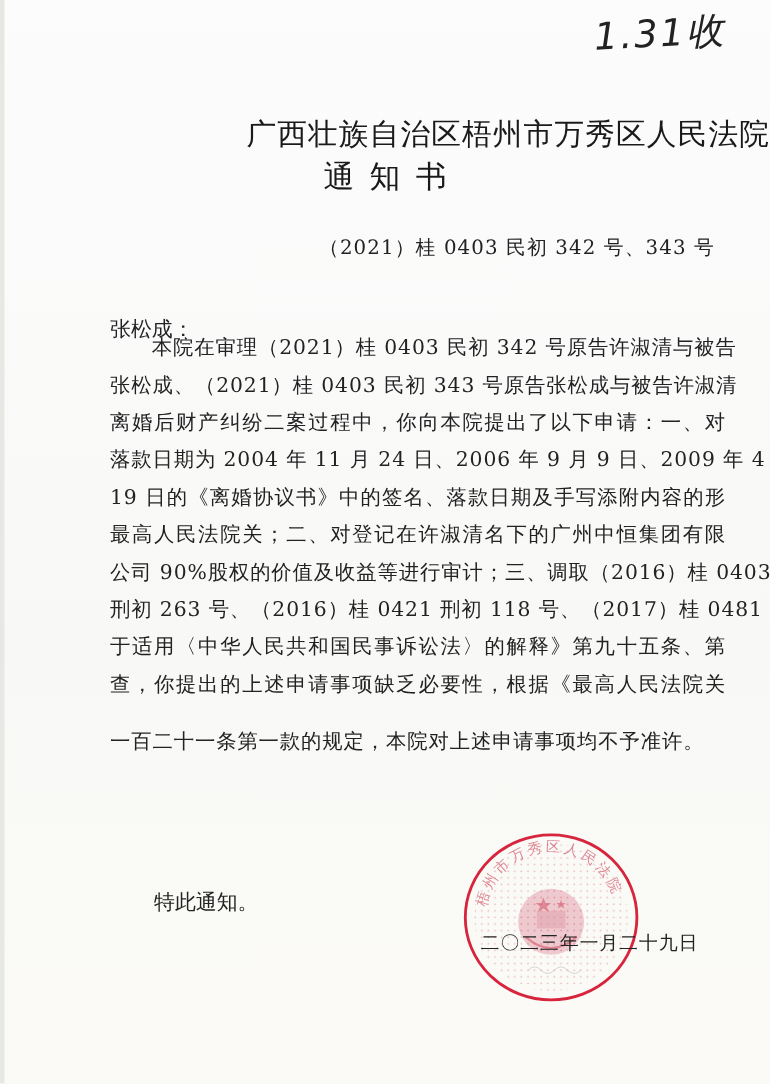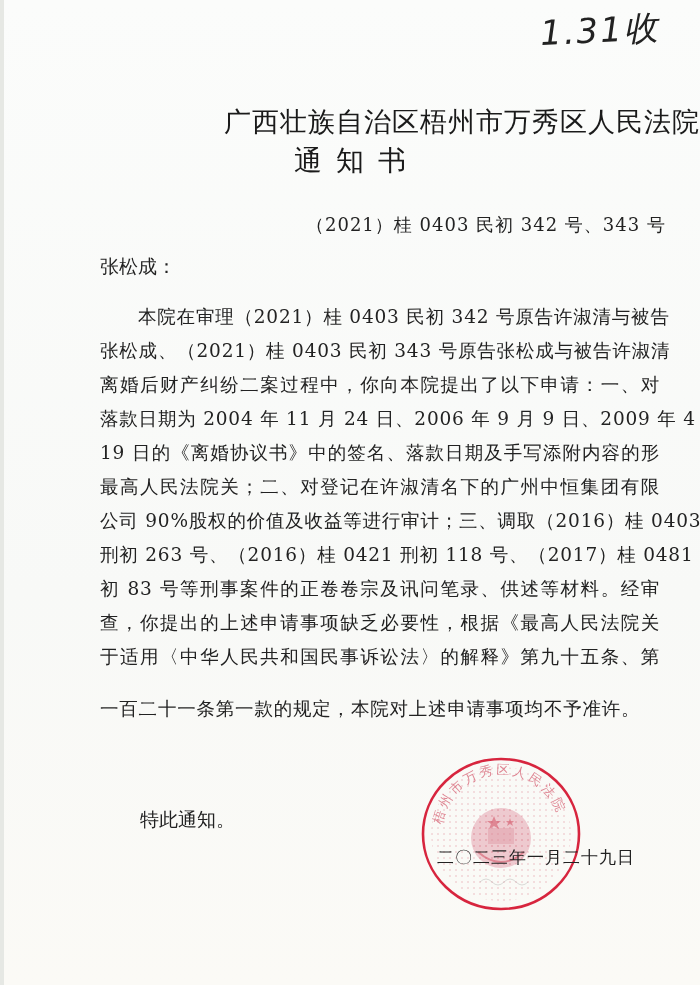--- a/index.html
+++ b/index.html
@@ -58,26 +58,25 @@
       padding-left: 14px;
       box-sizing: border-box;
     }
     .case-number {
       position: absolute;
       left: 290px;
       top: 213px;
       font-size: 18px;
       letter-spacing: 1px;
       color: #222;
-      margin-left: 16px;
     }
     .salutation {
       position: absolute;
       left: 100px;
-      top: 254px;
+      top: 286px;
       font-size: 19px;
       color: #222;
     }
     .body-text {
       position: absolute;
       left: 100px;
       top: 300px;
       width: 560px;
     }
     .body-line {
@@ -140,23 +139,22 @@
 
   <div class="body-text">
     <div class="body-line first">本院在审理（2021）桂 0403 民初 342 号原告许淑清与被告</div>
     <div class="body-line">张松成、（2021）桂 0403 民初 343 号原告张松成与被告许淑清</div>
     <div class="body-line">离婚后财产纠纷二案过程中，你向本院提出了以下申请：一、对</div>
     <div class="body-line">落款日期为 2004 年 11 月 24 日、2006 年 9 月 9 日、2009 年 4 月</div>
     <div class="body-line">19 日的《离婚协议书》中的签名、落款日期及手写添附内容的形</div>
     <div class="body-line">最高人民法院关；二、对登记在许淑清名下的广州中恒集团有限</div>
     <div class="body-line">公司 90%股权的价值及收益等进行审计；三、调取（2016）桂 0403</div>
     <div class="body-line">刑初 263 号、（2016）桂 0421 刑初 118 号、（2017）桂 0481 刑</div>
-    <div class="body-line">初 83 号等刑事案件的正卷卷宗及讯问笔录、供述等材料。经审</div>
+    <div class="body-line">于适用〈中华人民共和国民事诉讼法〉的解释》第九十五条、第</div>
     <div class="body-line">查，你提出的上述申请事项缺乏必要性，根据《最高人民法院关</div>
-    <div class="body-line">于适用〈中华人民共和国民事诉讼法〉的解释》第九十五条、第</div>
     <div class="body-line last">一百二十一条第一款的规定，本院对上述申请事项均不予准许。</div>
   </div>
 
   <div class="closing">特此通知。</div>
 
   <svg class="seal" viewBox="0 0 166 160" xmlns="http://www.w3.org/2000/svg">
     <defs>
       <path id="sealArc" d="M 83 80 m -60 0 a 60 60 0 1 1 120 0" fill="none"></path>
       <pattern id="dots" width="6" height="6" patternUnits="userSpaceOnUse">
         <circle cx="2" cy="2" r="0.8" fill="#c9304a" opacity="0.55"></circle>

